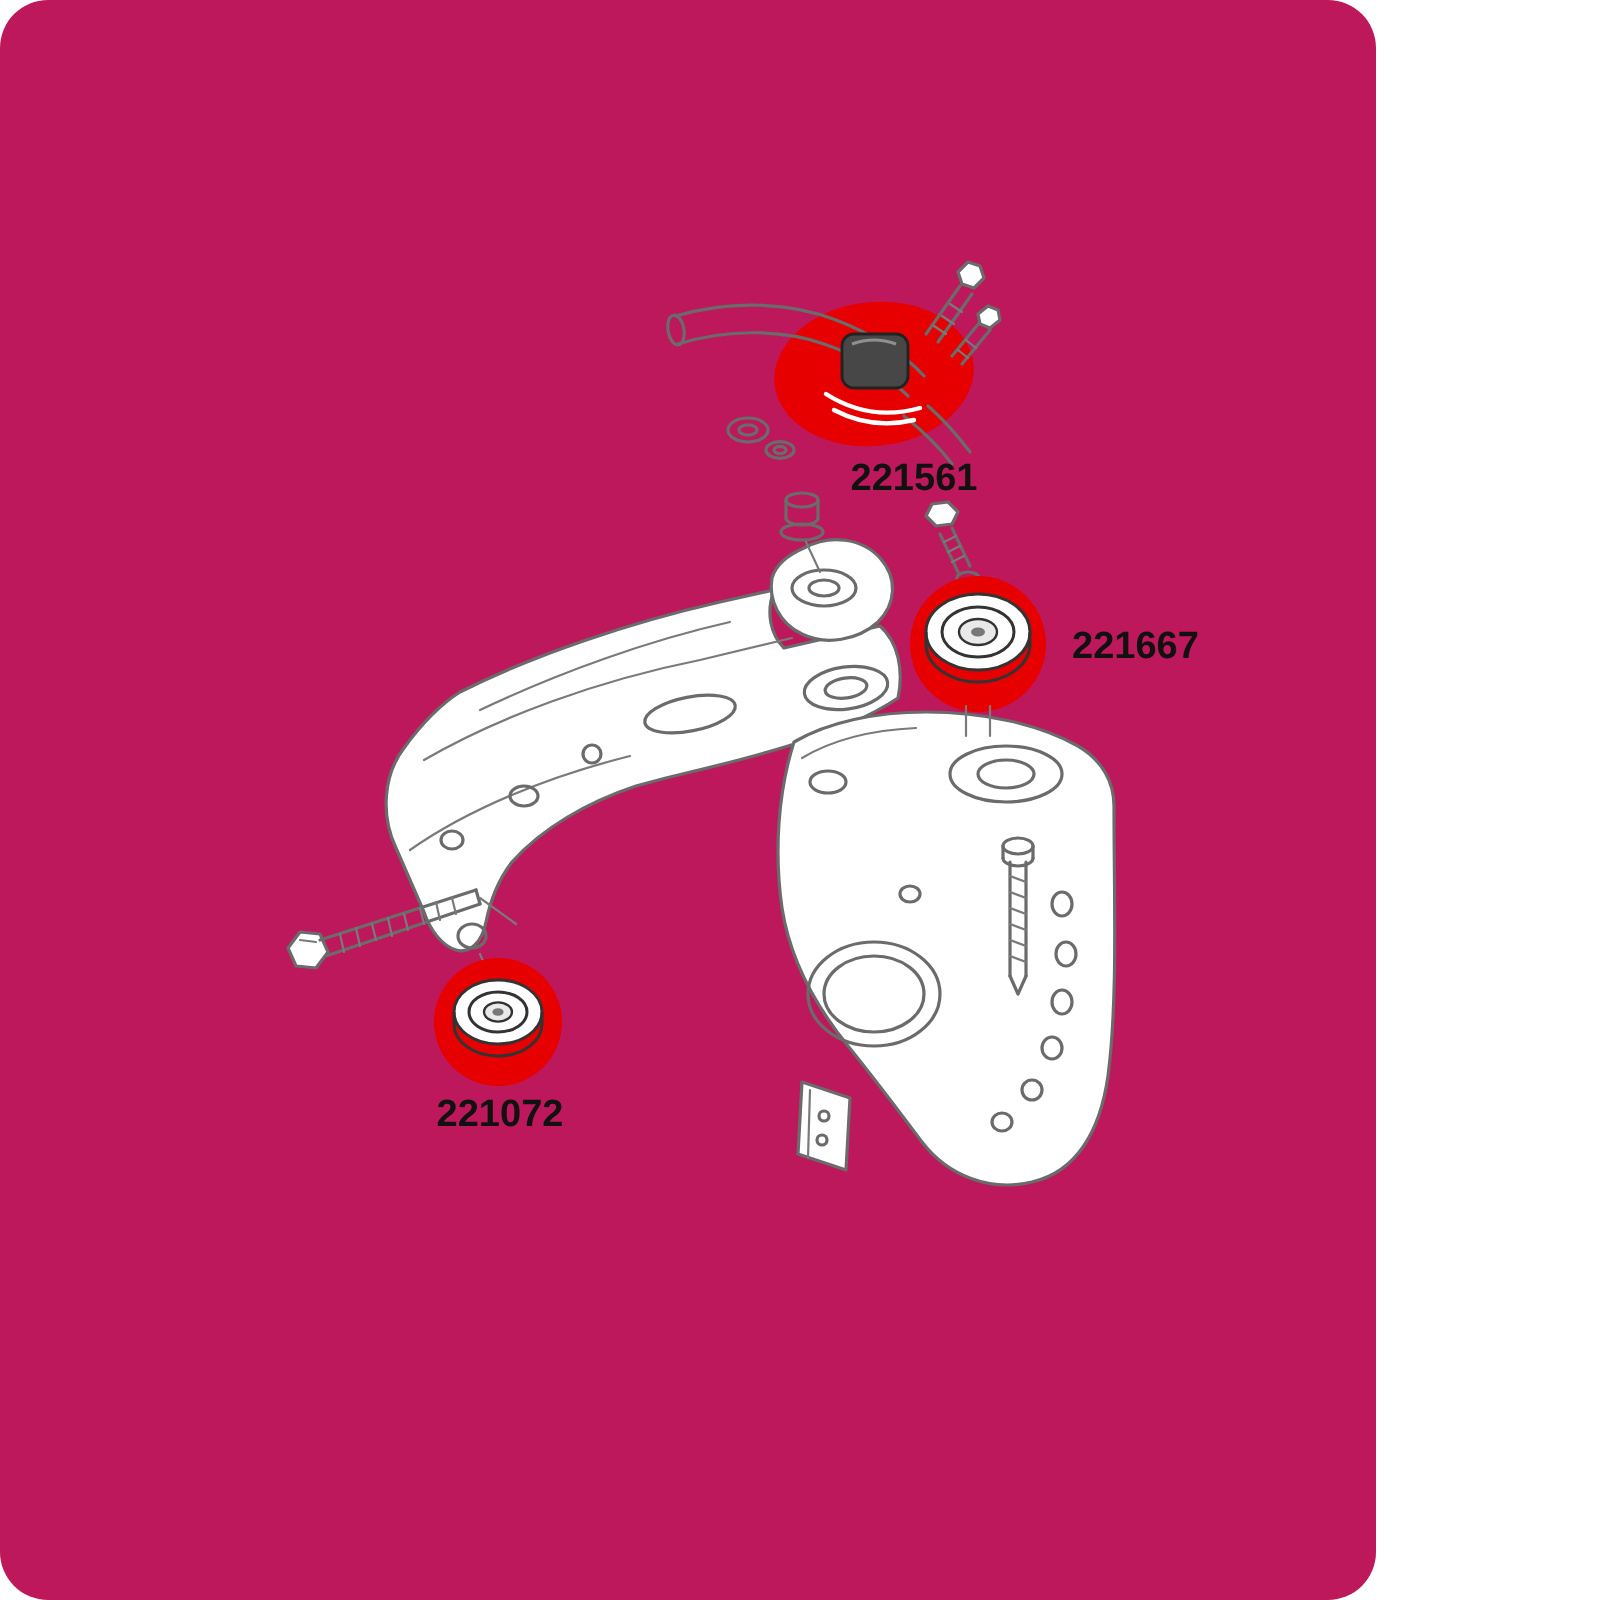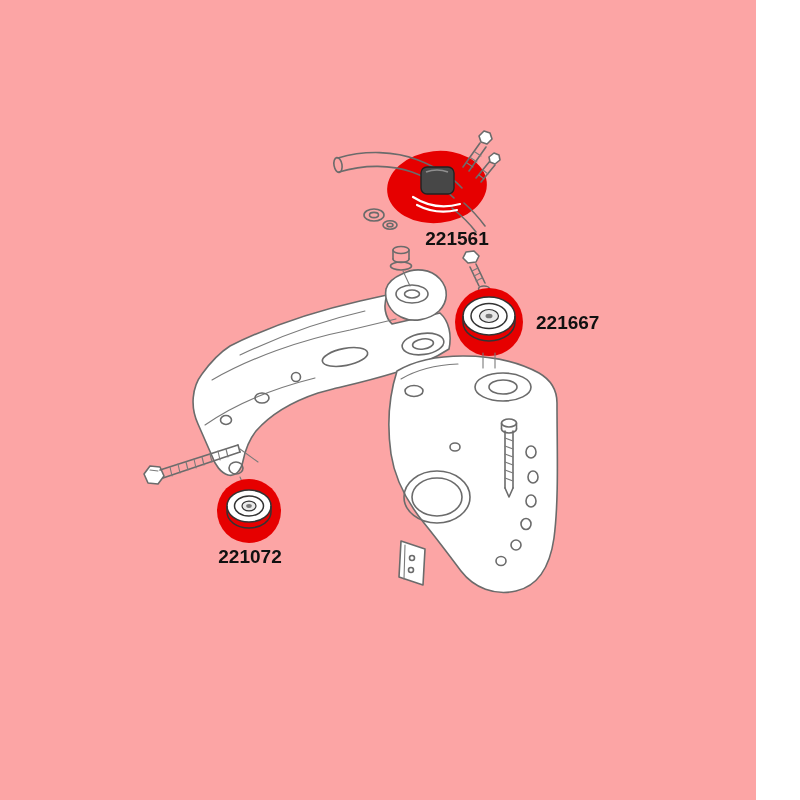--- a/index.html
+++ b/index.html
@@ -6,23 +6,24 @@
     margin: 0;
     padding: 0;
     background: #ffffff;
     width: 800px;
     height: 800px;
     overflow: hidden;
     font-family: "Liberation Sans", sans-serif;
   }
   .canvas {
     position: relative;
-    width: 756px;
+    width: 688px;
     height: 800px;
-    background: #fca5a5;
+    background: #be185d;
+    border-radius: 24px;
   }
   svg { display: block; }
   .outline  { stroke: #6b6b6b; stroke-width: 1.6; fill: none; stroke-linecap: round; stroke-linejoin: round; }
   .outline-fill { stroke: #6b6b6b; stroke-width: 1.6; fill: #ffffff; stroke-linejoin: round; }
   .thin     { stroke: #7a7a7a; stroke-width: 1.1; fill: none; stroke-linecap: round; }
   .bush     { stroke: #333333; stroke-width: 1.5; fill: none; }
   .bush-fill{ stroke: #333333; stroke-width: 1.5; fill: #ffffff; }
   .bush-core{ stroke: #333333; stroke-width: 1.2; fill: #e9e9e9; }
   .bush-dot { stroke: none; fill: #777777; }
   .white-line { stroke: #ffffff; stroke-width: 2.2; fill: none; stroke-linecap: round; }

